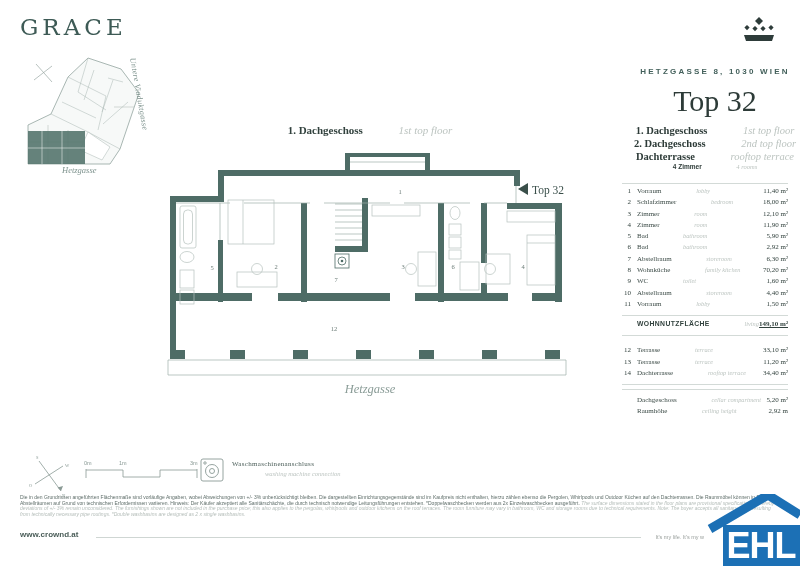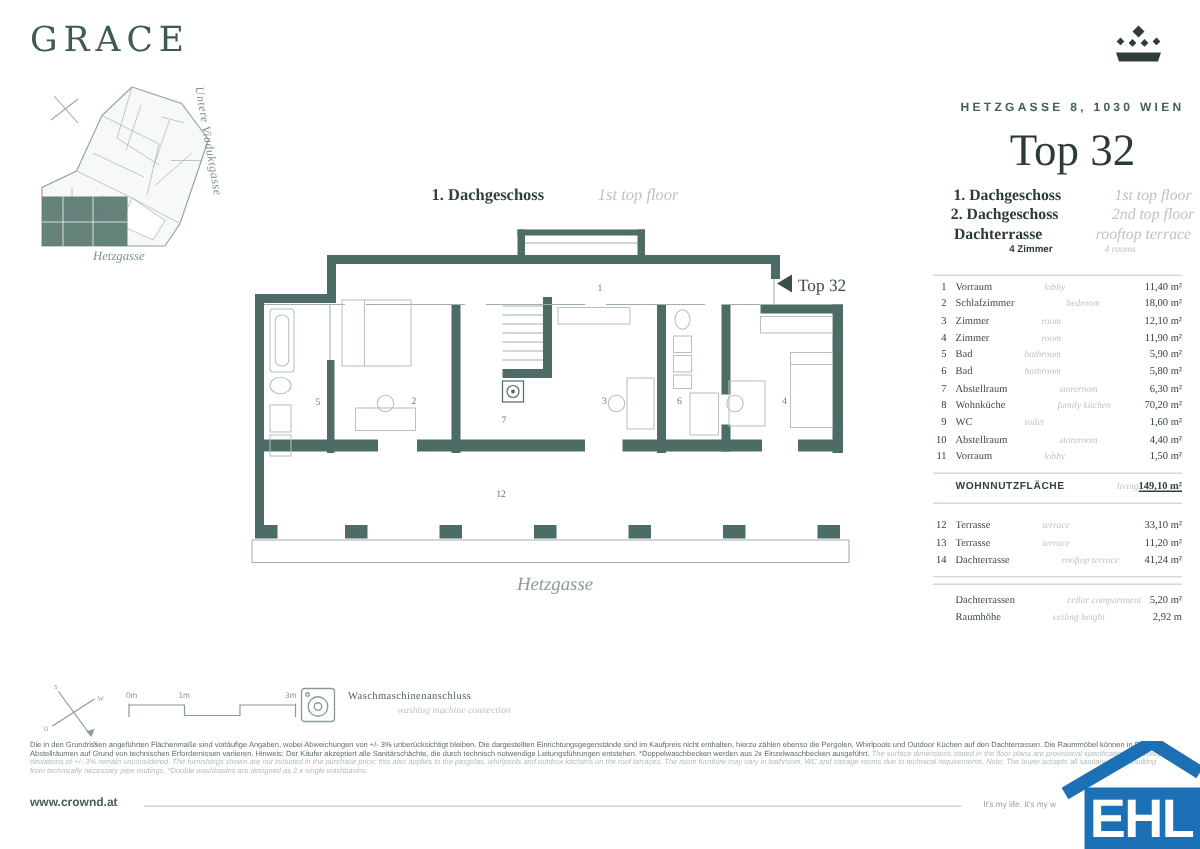--- a/index.html
+++ b/index.html
@@ -132,21 +132,21 @@
       <span class="tarea">11,90 m²</span>
     </div>
   <div class="trow">
       <span class="tno">5</span>
       <span class="tname"><span>Bad</span> <span class="en it muted">bathroom</span></span>
       <span class="tarea">5,90 m²</span>
     </div>
   <div class="trow">
       <span class="tno">6</span>
       <span class="tname"><span>Bad</span> <span class="en it muted">bathroom</span></span>
-      <span class="tarea">5,80 m²</span>
+      <span class="tarea">2,92 m²</span>
     </div>
   <div class="trow">
       <span class="tno">7</span>
       <span class="tname"><span>Abstellraum</span> <span class="en it muted">storeroom</span></span>
       <span class="tarea">6,30 m²</span>
     </div>
   <div class="trow">
       <span class="tno">8</span>
       <span class="tname"><span>Wohnküche</span> <span class="en it muted">family kitchen</span></span>
       <span class="tarea">70,20 m²</span>
@@ -182,30 +182,30 @@
       <span class="tarea">33,10 m²</span>
     </div>
   <div class="trow">
       <span class="tno">13</span>
       <span class="tname"><span>Terrasse</span> <span class="en it muted">terrace</span></span>
       <span class="tarea">11,20 m²</span>
     </div>
   <div class="trow">
       <span class="tno">14</span>
       <span class="tname"><span>Dachterrasse</span> <span class="en it muted">rooftop terrace</span></span>
-      <span class="tarea">41,24 m²</span>
+      <span class="tarea">34,40 m²</span>
     </div>
 
   <div class="tline"></div>
   <div class="tline"></div>
   <div class="gap6"></div>
 
   <div class="trow">
       <span class="tno"></span>
-      <span class="tname"><span>Dachterrassen</span> <span class="en it muted">cellar compartment</span></span>
+      <span class="tname"><span>Dachgeschoss</span> <span class="en it muted">cellar compartment</span></span>
       <span class="tarea">5,20 m²</span>
     </div>
   <div class="trow">
       <span class="tno"></span>
       <span class="tname"><span>Raumhöhe</span> <span class="en it muted">ceiling height</span></span>
       <span class="tarea">2,92 m</span>
     </div>
 </div>
 
 <div class="abs plan">

